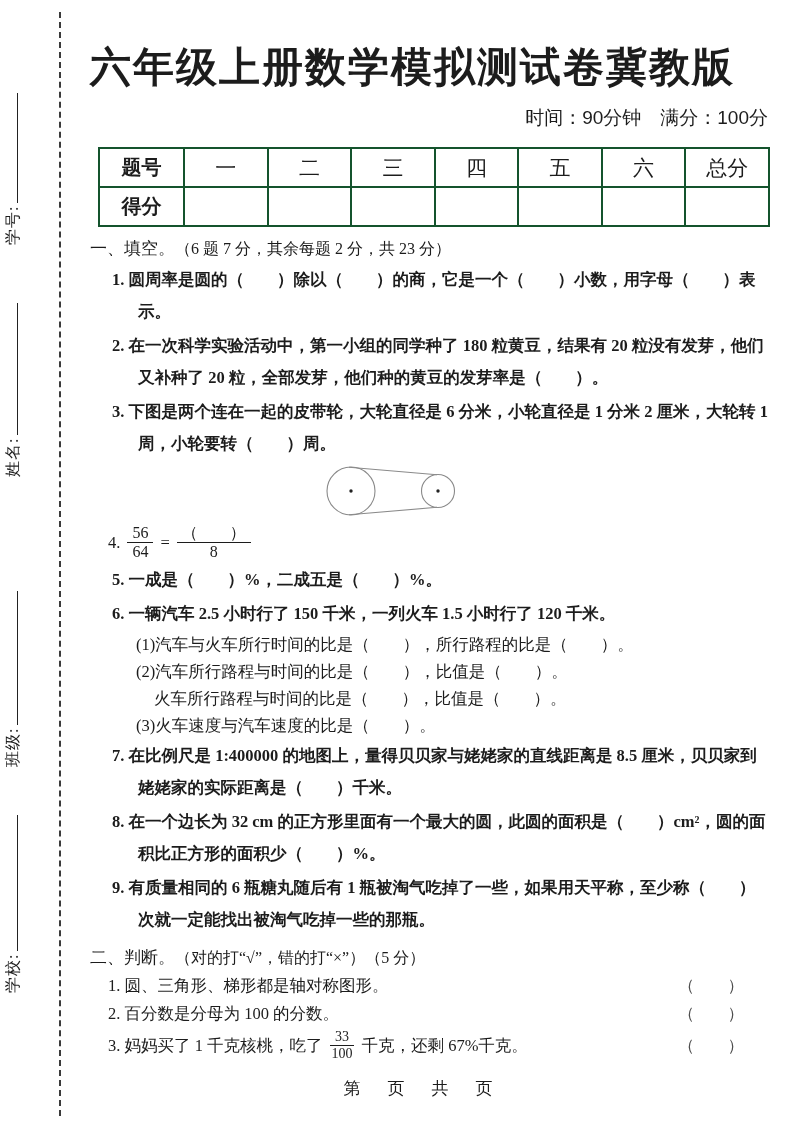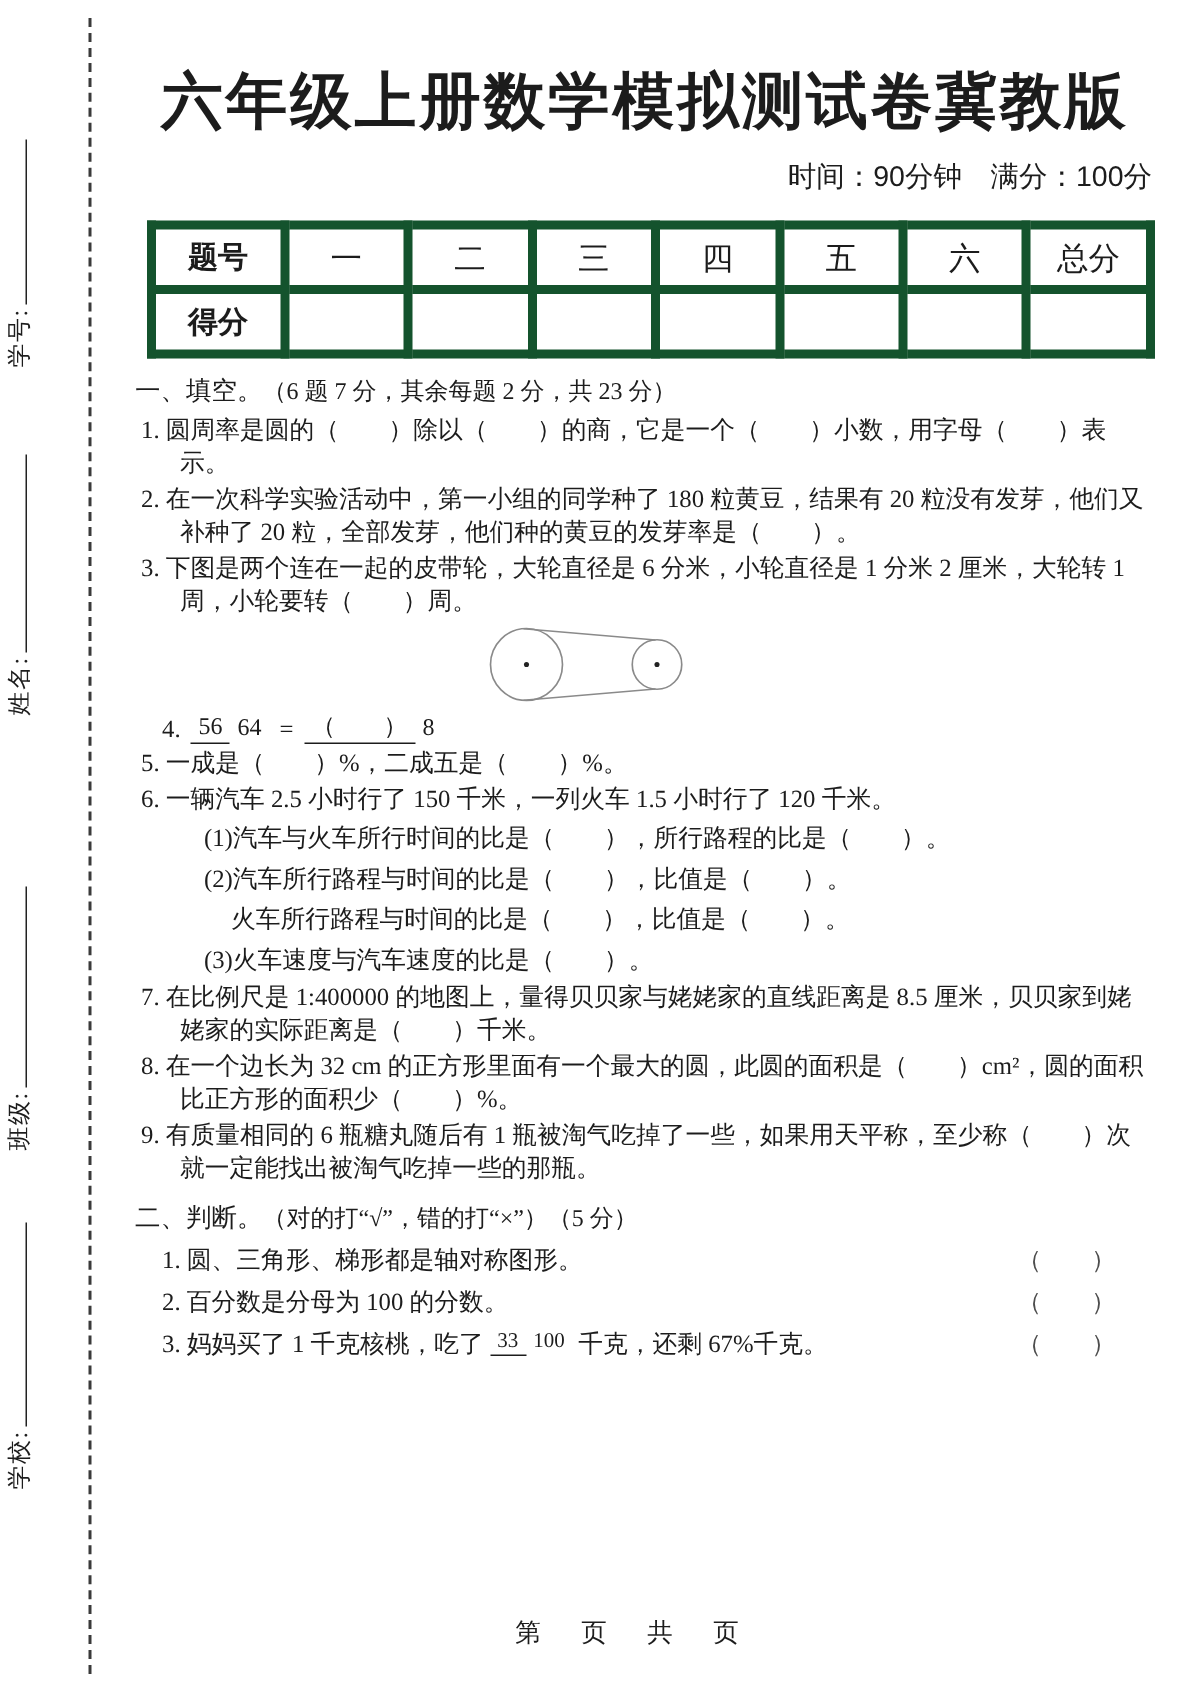--- a/index.html
+++ b/index.html
@@ -28,62 +28,62 @@
   #field-xingming .blank { width:132px; }
   #field-banji { left:27px; top:743px; width:198px; }
   #field-banji .blank { width:134px; }
   #field-xuexiao { left:27px; top:969px; width:202px; }
   #field-xuexiao .blank { width:136px; }
 
   
   .content { position:absolute; left:90px; top:30px; width:680px; }
 
   .title {
-    text-align:center; font-family:"Liberation Sans", sans-serif;
+    text-align:left; font-family:"Liberation Sans", sans-serif;
     font-weight:900; font-size:41px; letter-spacing:2px; margin:10px 0 0;
   }
   .subtitle {
     text-align:center; font-family:"Liberation Sans", sans-serif;
     font-weight:900; font-size:32px; margin:10px 0 0;
   }
   .meta {
     text-align:right; font-family:"Liberation Sans", sans-serif;
     font-size:19px; margin:10px 2px 16px 0;
   }
 
   table.score {
     border-collapse:collapse; width:672px; margin:6px 0 0 8px; table-layout:fixed;
   }
   table.score td {
-    border:6px solid #14532d; height:37px; text-align:center;
+    border:2px solid #14532d; height:37px; text-align:center;
     font-size:21px; padding:0;
   }
   table.score td.rowhead { font-weight:600; font-size:20px; width:12.4%; }
 
   .sec-head { margin:10px 0 4px; font-size:17px; }
   .sec-head .shb {
     font-family:"Liberation Sans", sans-serif; font-weight:normal; font-size:17px;
   }
   .sec-head .shr { font-size:16px; }
 
   .q {
-    font-size:16.5px; line-height:22px; margin:2px 0 2px 4px;
-    padding-left:26px; text-indent:-26px;
+    font-size:16.5px; line-height:32px; margin:2px 0 2px 22px;
+    padding-left:26px; text-indent:-26px;font-weight:bold;
   }
   .q-sub { font-size:16.5px; line-height:25px; margin:2px 0 2px 46px; }
   .q-sub.deep { margin-left:64px; }
 
   .diagram-wrap { margin:2px 0 2px 228px; height:58px; }
 
   .q4line {
     display:flex; align-items:center; gap:7px;
     margin:4px 0 2px 18px; font-size:16.5px;
   }
   .frac {
-    display:inline-flex; flex-direction:row; align-items:center;
+    display:inline-flex; flex-direction:column; align-items:center;
     line-height:1.15; font-size:16px;
   }
   .frac .fn { padding:0 5px; border-bottom:1.4px solid #1c1c1c; }
   .frac .fd { padding:0 5px; }
 
   .judge-item {
     display:flex; justify-content:space-between; align-items:center;
     margin:3px 0 3px 18px; font-size:16.5px; line-height:25px;
   }
   .judge-item .jtext { display:inline-flex; align-items:center; gap:4px; }

